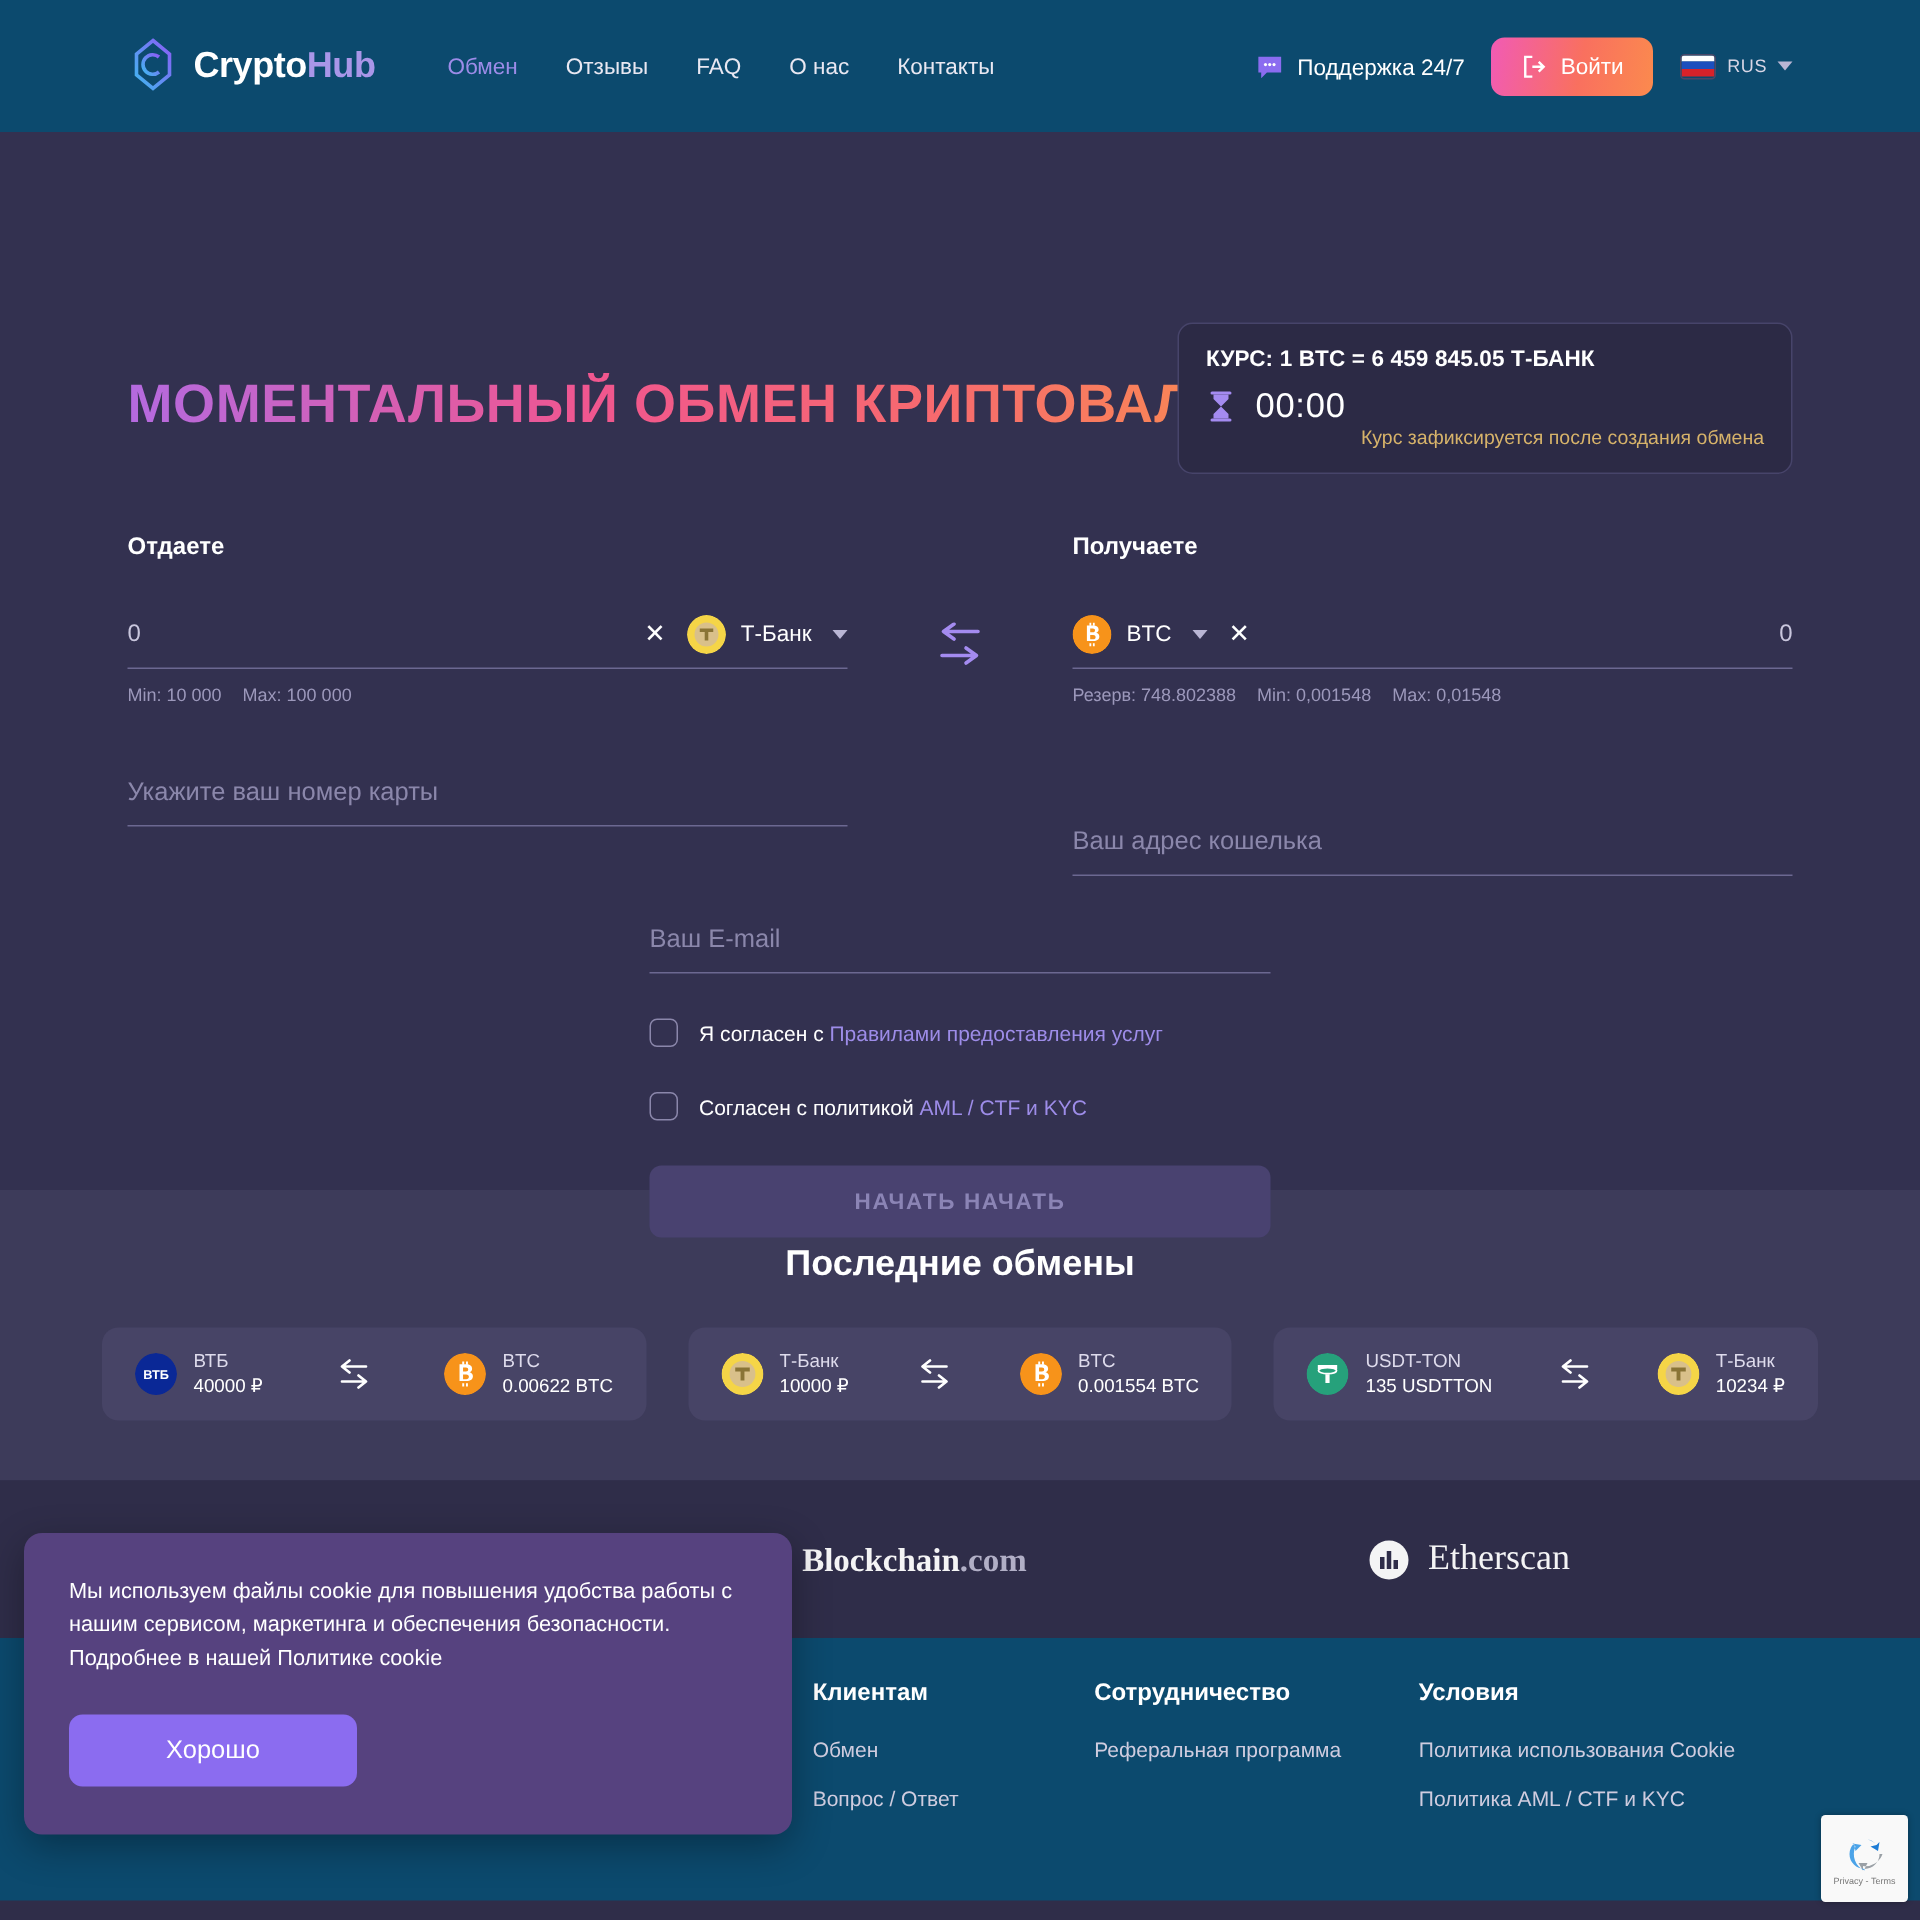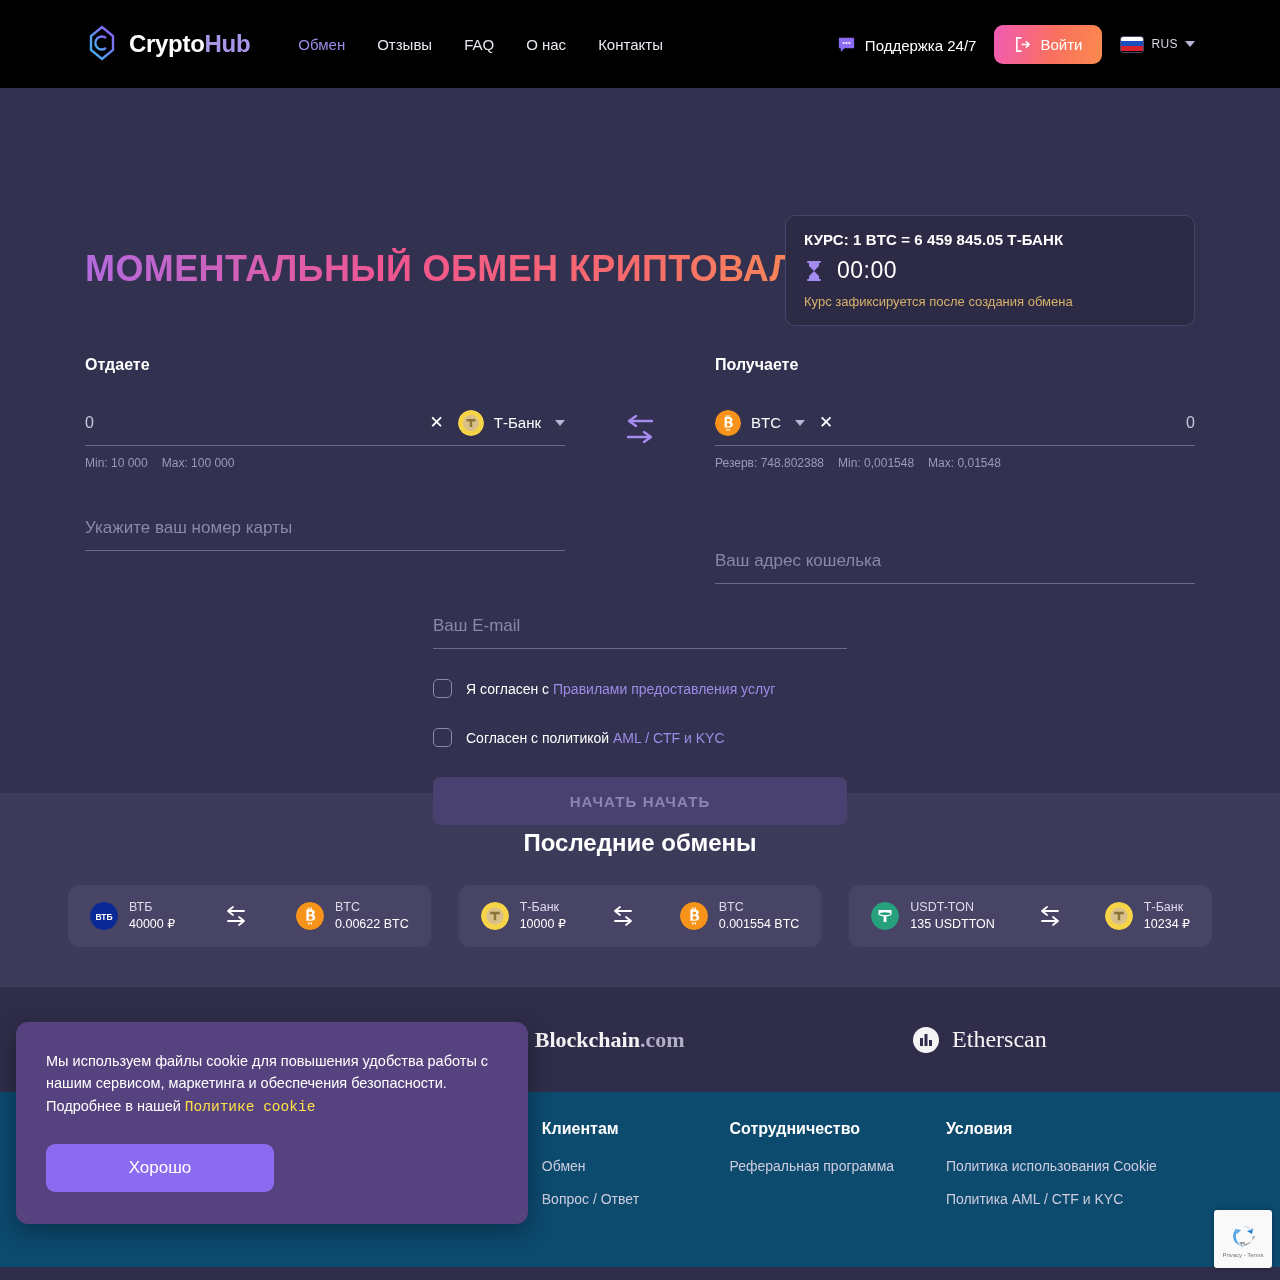--- a/index.html
+++ b/index.html
@@ -8,21 +8,21 @@
     width: 1280px; height: 1280px;
     font-family: "Liberation Sans", "DejaVu Sans", sans-serif;
     background: #2f2d49;
     color: #ffffff;
     overflow: hidden;
   }
   .page { position: relative; width: 1280px; height: 1280px; }
 
   
   .header {
-    height: 88px; background: #000000;
+    height: 88px; background: #0c4a6e;
     display: flex; align-items: center;
     padding: 0 85px 0 85px;
   }
   .brand { display: flex; align-items: center; gap: 10px; }
   .brand-logo { width: 34px; height: 40px; flex: none; }
   .brand-text { font-size: 24px; font-weight: bold; letter-spacing: -0.3px; }
   .brand-text .c1 { color: #ffffff; }
   .brand-text .c2 { color: #a996e8; }
 
   .nav { display: flex; align-items: center; gap: 32px; margin-left: 48px; }
@@ -59,21 +59,21 @@
   }
   .rate-card {
     position: absolute; right: 85px; top: 127px; width: 410px;
     background: #2c2a45; border: 1px solid #47446a; border-radius: 10px;
     padding: 15px 18px 16px 18px;
   }
   .rate-line { font-size: 15px; font-weight: bold; color: #ffffff; letter-spacing: .1px; }
   .rate-timer { display: flex; align-items: center; gap: 13px; margin-top: 9px; }
   .hourglass { width: 20px; height: 22px; flex: none; }
   .timer-val { font-size: 23px; color: #ffffff; letter-spacing: .5px; }
-  .rate-note { margin-top: 10px; font-size: 13px; color: #d7b36a; }
+  .rate-note { margin-top: 0; font-size: 13px; color: #d7b36a; text-align: right; }
 
   
   .form-row { position: absolute; top: 268px; left: 85px; right: 85px; display: flex; }
   .side { width: 480px; position: relative; }
   .side.right { margin-left: auto; }
   .side-label { font-size: 16px; font-weight: bold; color: #ffffff; }
   .field {
     display: flex; align-items: center; height: 46px; margin-top: 26px;
     border-bottom: 1px solid #6c6891;
   }
@@ -165,23 +165,23 @@
   }
   .recaptcha-label { font-size: 6px; color: #777; }
 
   
   .cookie {
     position: absolute; left: 16px; top: 1022px; width: 512px;
     background: #56427f; border-radius: 12px; padding: 28px 30px 32px 30px;
     box-shadow: 0 8px 26px rgba(0,0,0,.32);
   }
   .cookie-text { font-size: 14.5px; line-height: 1.55; color: #ffffff; }
-  .cookie-text a { color: #fde047; text-decoration: none; font-family: Liberation Mono, monospace; }
+  .cookie-text a { color: #ffffff; text-decoration: none; }
   .cookie-btn {
-    margin-top: 26px; width: 228px; height: 48px; border: none; border-radius: 9px;
+    margin-top: 26px; width: 192px; height: 48px; border: none; border-radius: 9px;
     background: #8b6cf0; color: #ffffff; font-size: 17px; font-family: inherit; cursor: pointer;
   }
 </style>
 </head>
 <body>
 
 <div class="page">
 
   <div class="header">
     <div class="brand">

